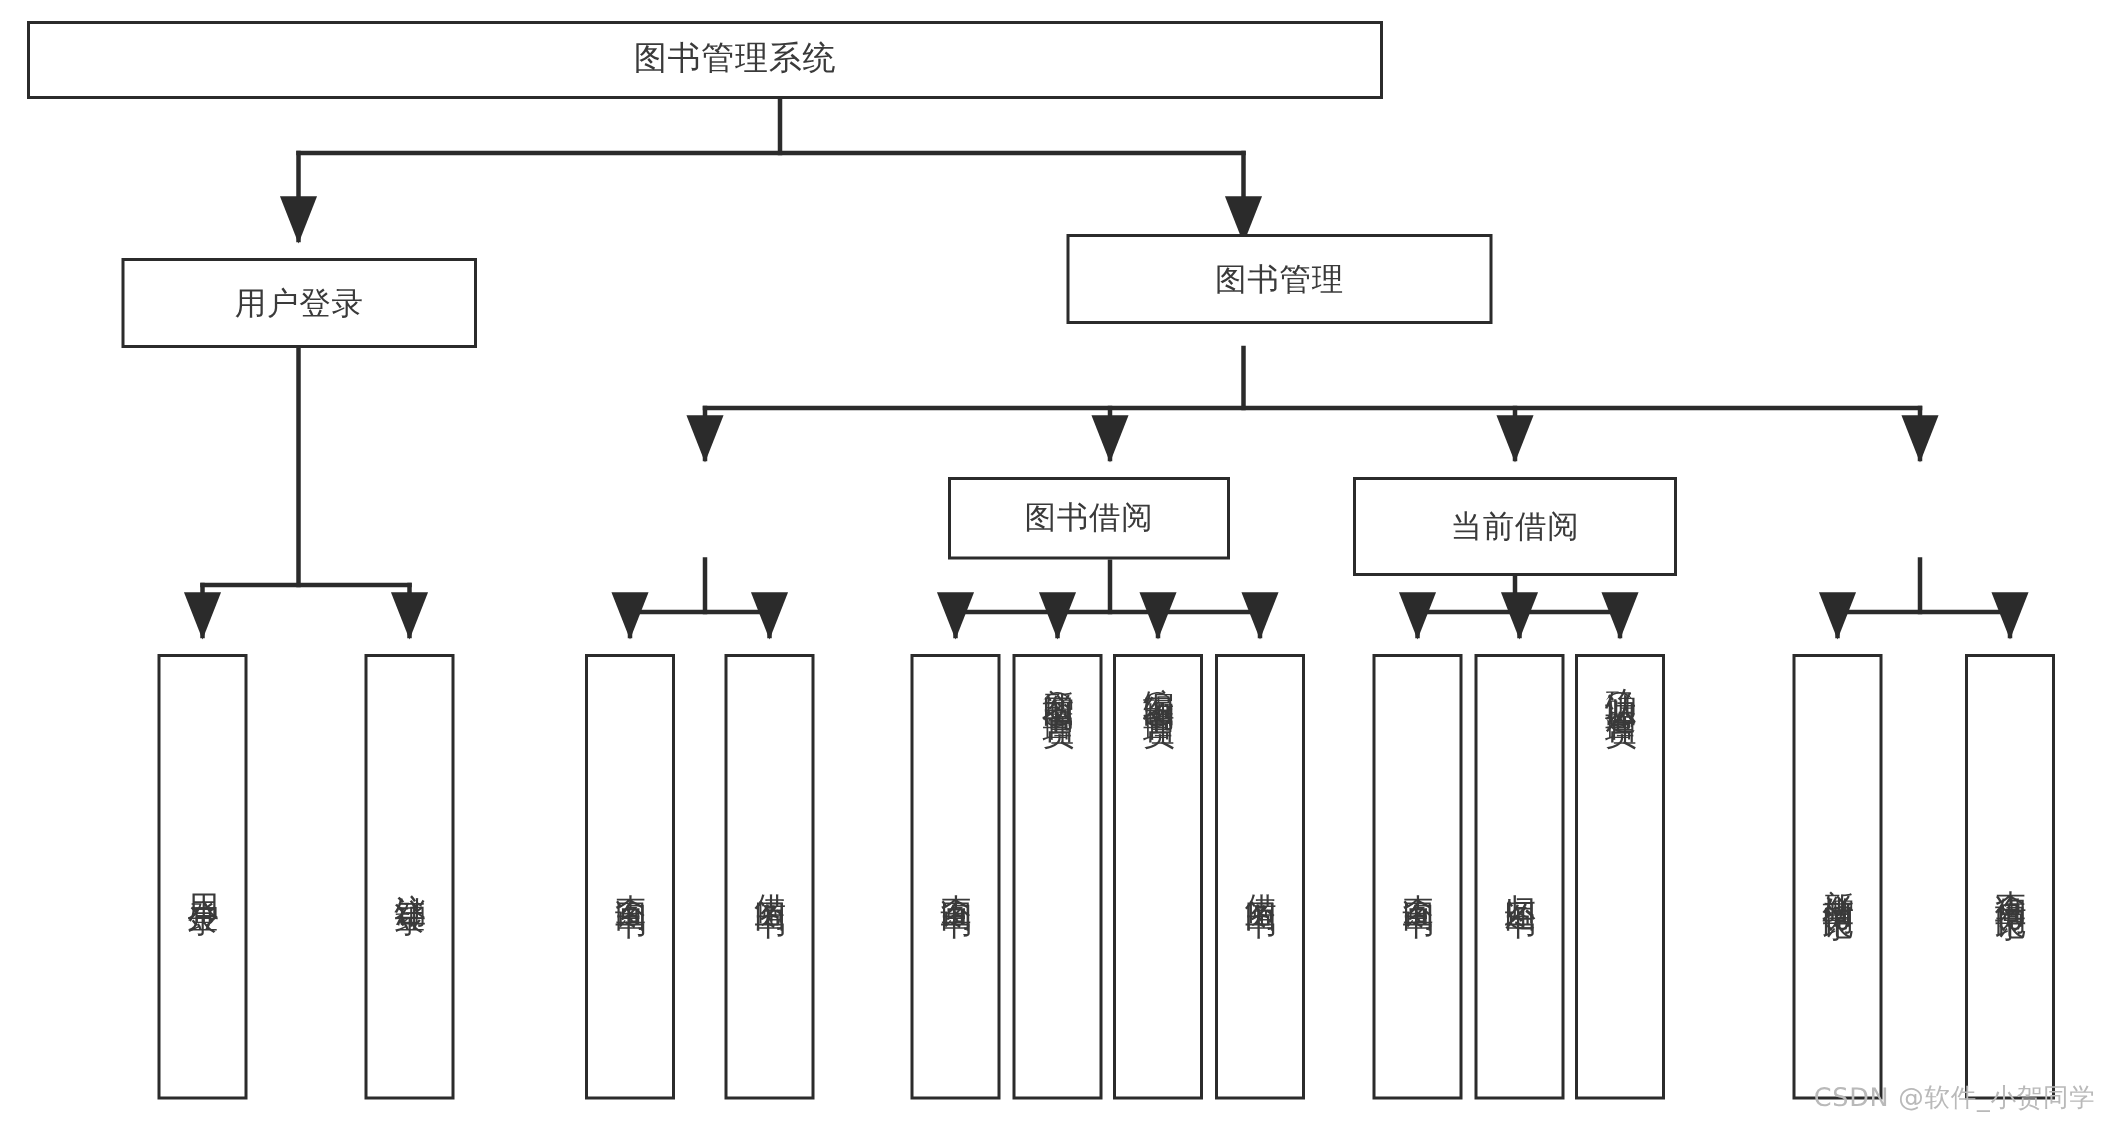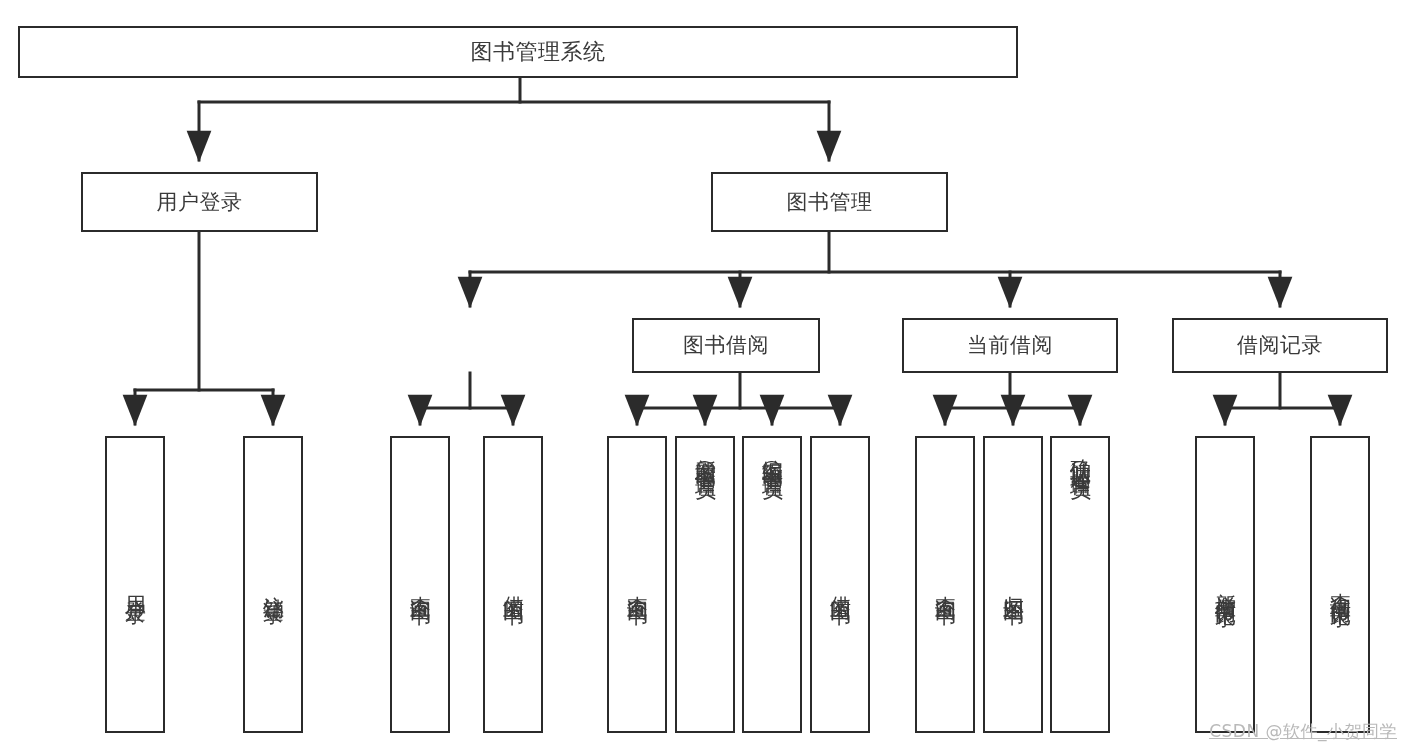--- a/index.html
+++ b/index.html
@@ -61,21 +61,20 @@
   .node.vert.topalign .node-label{ margin-top:4px; }
 
   #watermark{
     position:absolute;
     right:8px;bottom:4px;
     font-size:17px;
     color:#b9b9b9;
     letter-spacing:0.5px;
     z-index:3;
     white-space:nowrap;
-    text-decoration:underline;
   }
 </style>
 </head>
 <body>
 
 <div id="diagram">
 
   <svg id="wires" viewBox="0 0 1405 747" width="1405" height="747" xmlns="http://www.w3.org/2000/svg">
     <defs>
       <marker id="arrow" viewBox="0 0 12 12" refX="6" refY="11" markerWidth="10" markerHeight="10" orient="auto-start-reverse">
@@ -122,44 +121,41 @@
       <path d="M1013,408 L1013,424" marker-end="url(#arrowdown)"></path>
       <path d="M1080,408 L1080,424" marker-end="url(#arrowdown)"></path>
 
       <path d="M1280,373 L1280,408"></path>
       <path d="M1225,408 L1340,408"></path>
       <path d="M1225,408 L1225,424" marker-end="url(#arrowdown)"></path>
       <path d="M1340,408 L1340,424" marker-end="url(#arrowdown)"></path>
     </g>
   </svg>
 
-  <div class="node horiz" id="node-root" style="left:18px;top:26px;width:1000px;height:52px;padding-left:40px;">
+  <div class="node horiz" id="node-root" style="left:18px;top:14px;width:904px;height:52px;padding-left:40px;">
     <span class="node-label">图书管理系统</span>
   </div>
 
   <div class="node horiz" style="left:81px;top:172px;width:237px;height:60px;">
     <span class="node-label">用户登录</span>
   </div>
 
-  <div class="node horiz" style="left:711px;top:172px;width:237px;height:60px;">
+  <div class="node horiz" style="left:711px;top:156px;width:284px;height:60px;">
     <span class="node-label">图书管理</span>
   </div>
 
 
   <div class="node horiz" style="left:632px;top:318px;width:188px;height:55px;">
     <span class="node-label">图书借阅</span>
   </div>
 
-  <div class="node horiz" style="left:902px;top:318px;width:216px;height:55px;">
+  <div class="node horiz" style="left:902px;top:318px;width:216px;height:66px;">
     <span class="node-label">当前借阅</span>
   </div>
 
-  <div class="node horiz" style="left:1172px;top:318px;width:216px;height:55px;">
-    <span class="node-label">借阅记录</span>
-  </div>
 
   <div class="node vert" style="left:105px;top:436px;width:60px;height:297px;">
     <span class="node-label">用户登录</span>
   </div>
 
   <div class="node vert" style="left:243px;top:436px;width:60px;height:297px;">
     <span class="node-label">注销登录</span>
   </div>
 
   <div class="node vert" style="left:390px;top:436px;width:60px;height:297px;">

